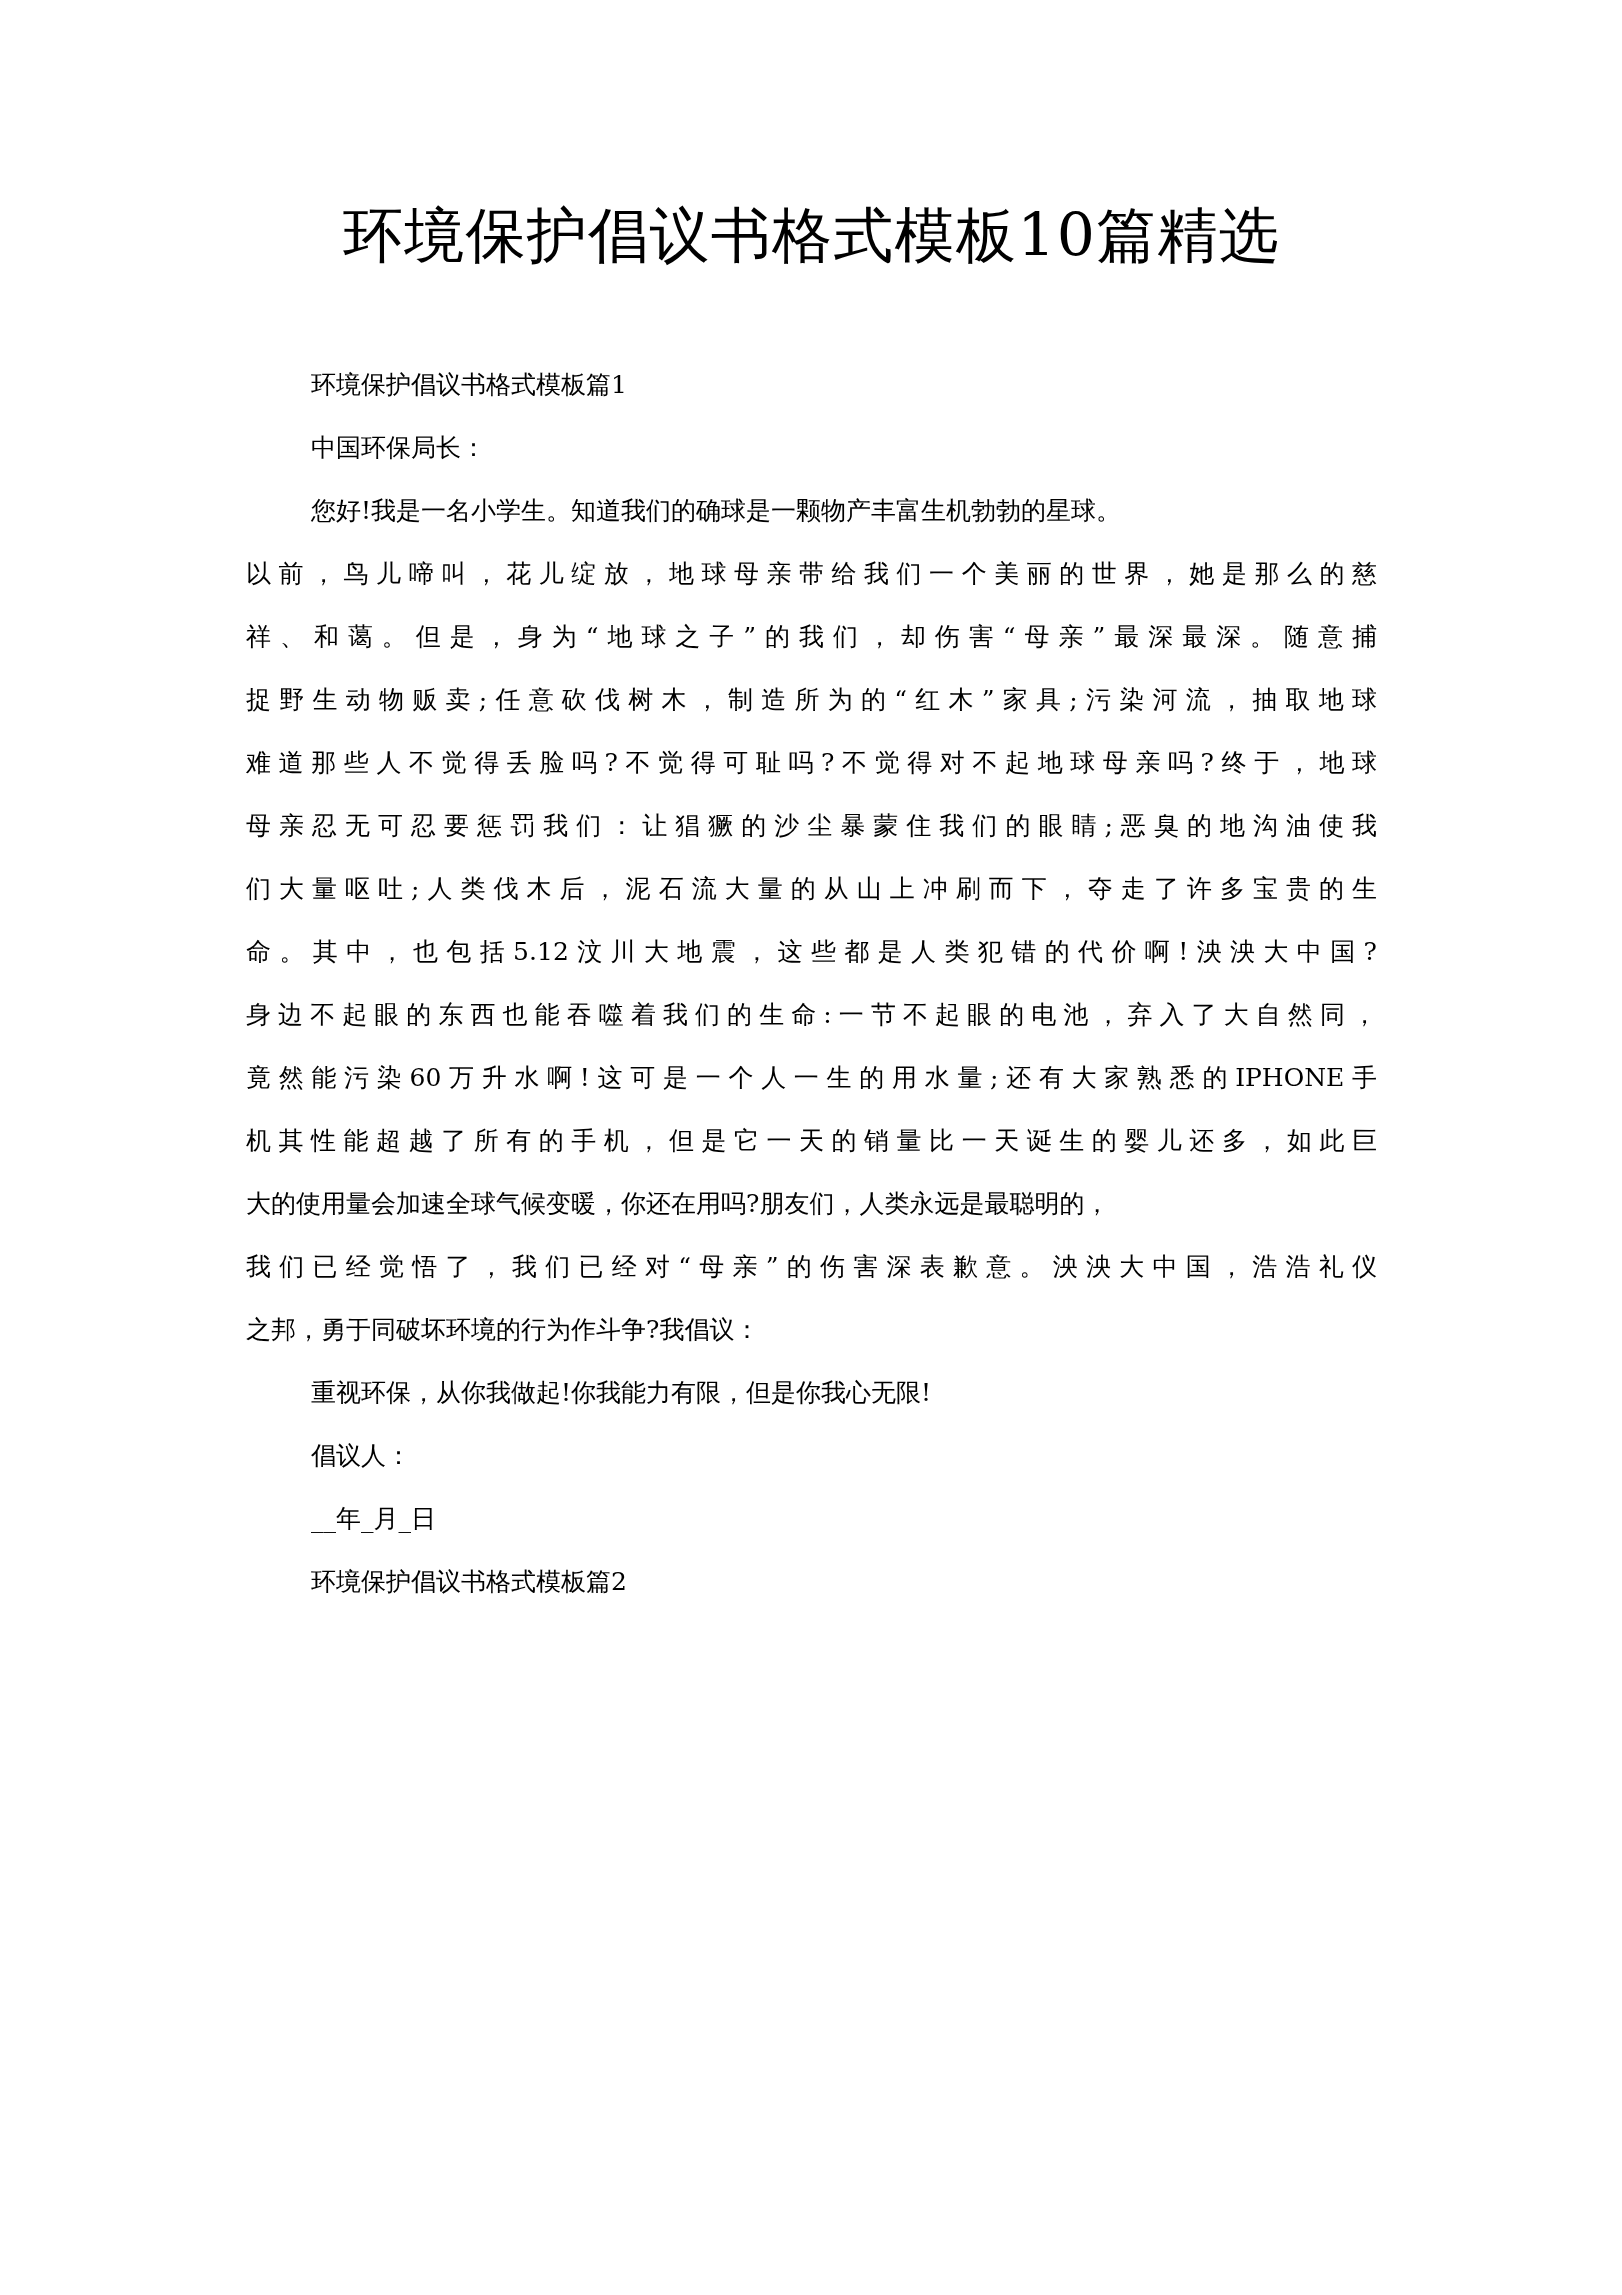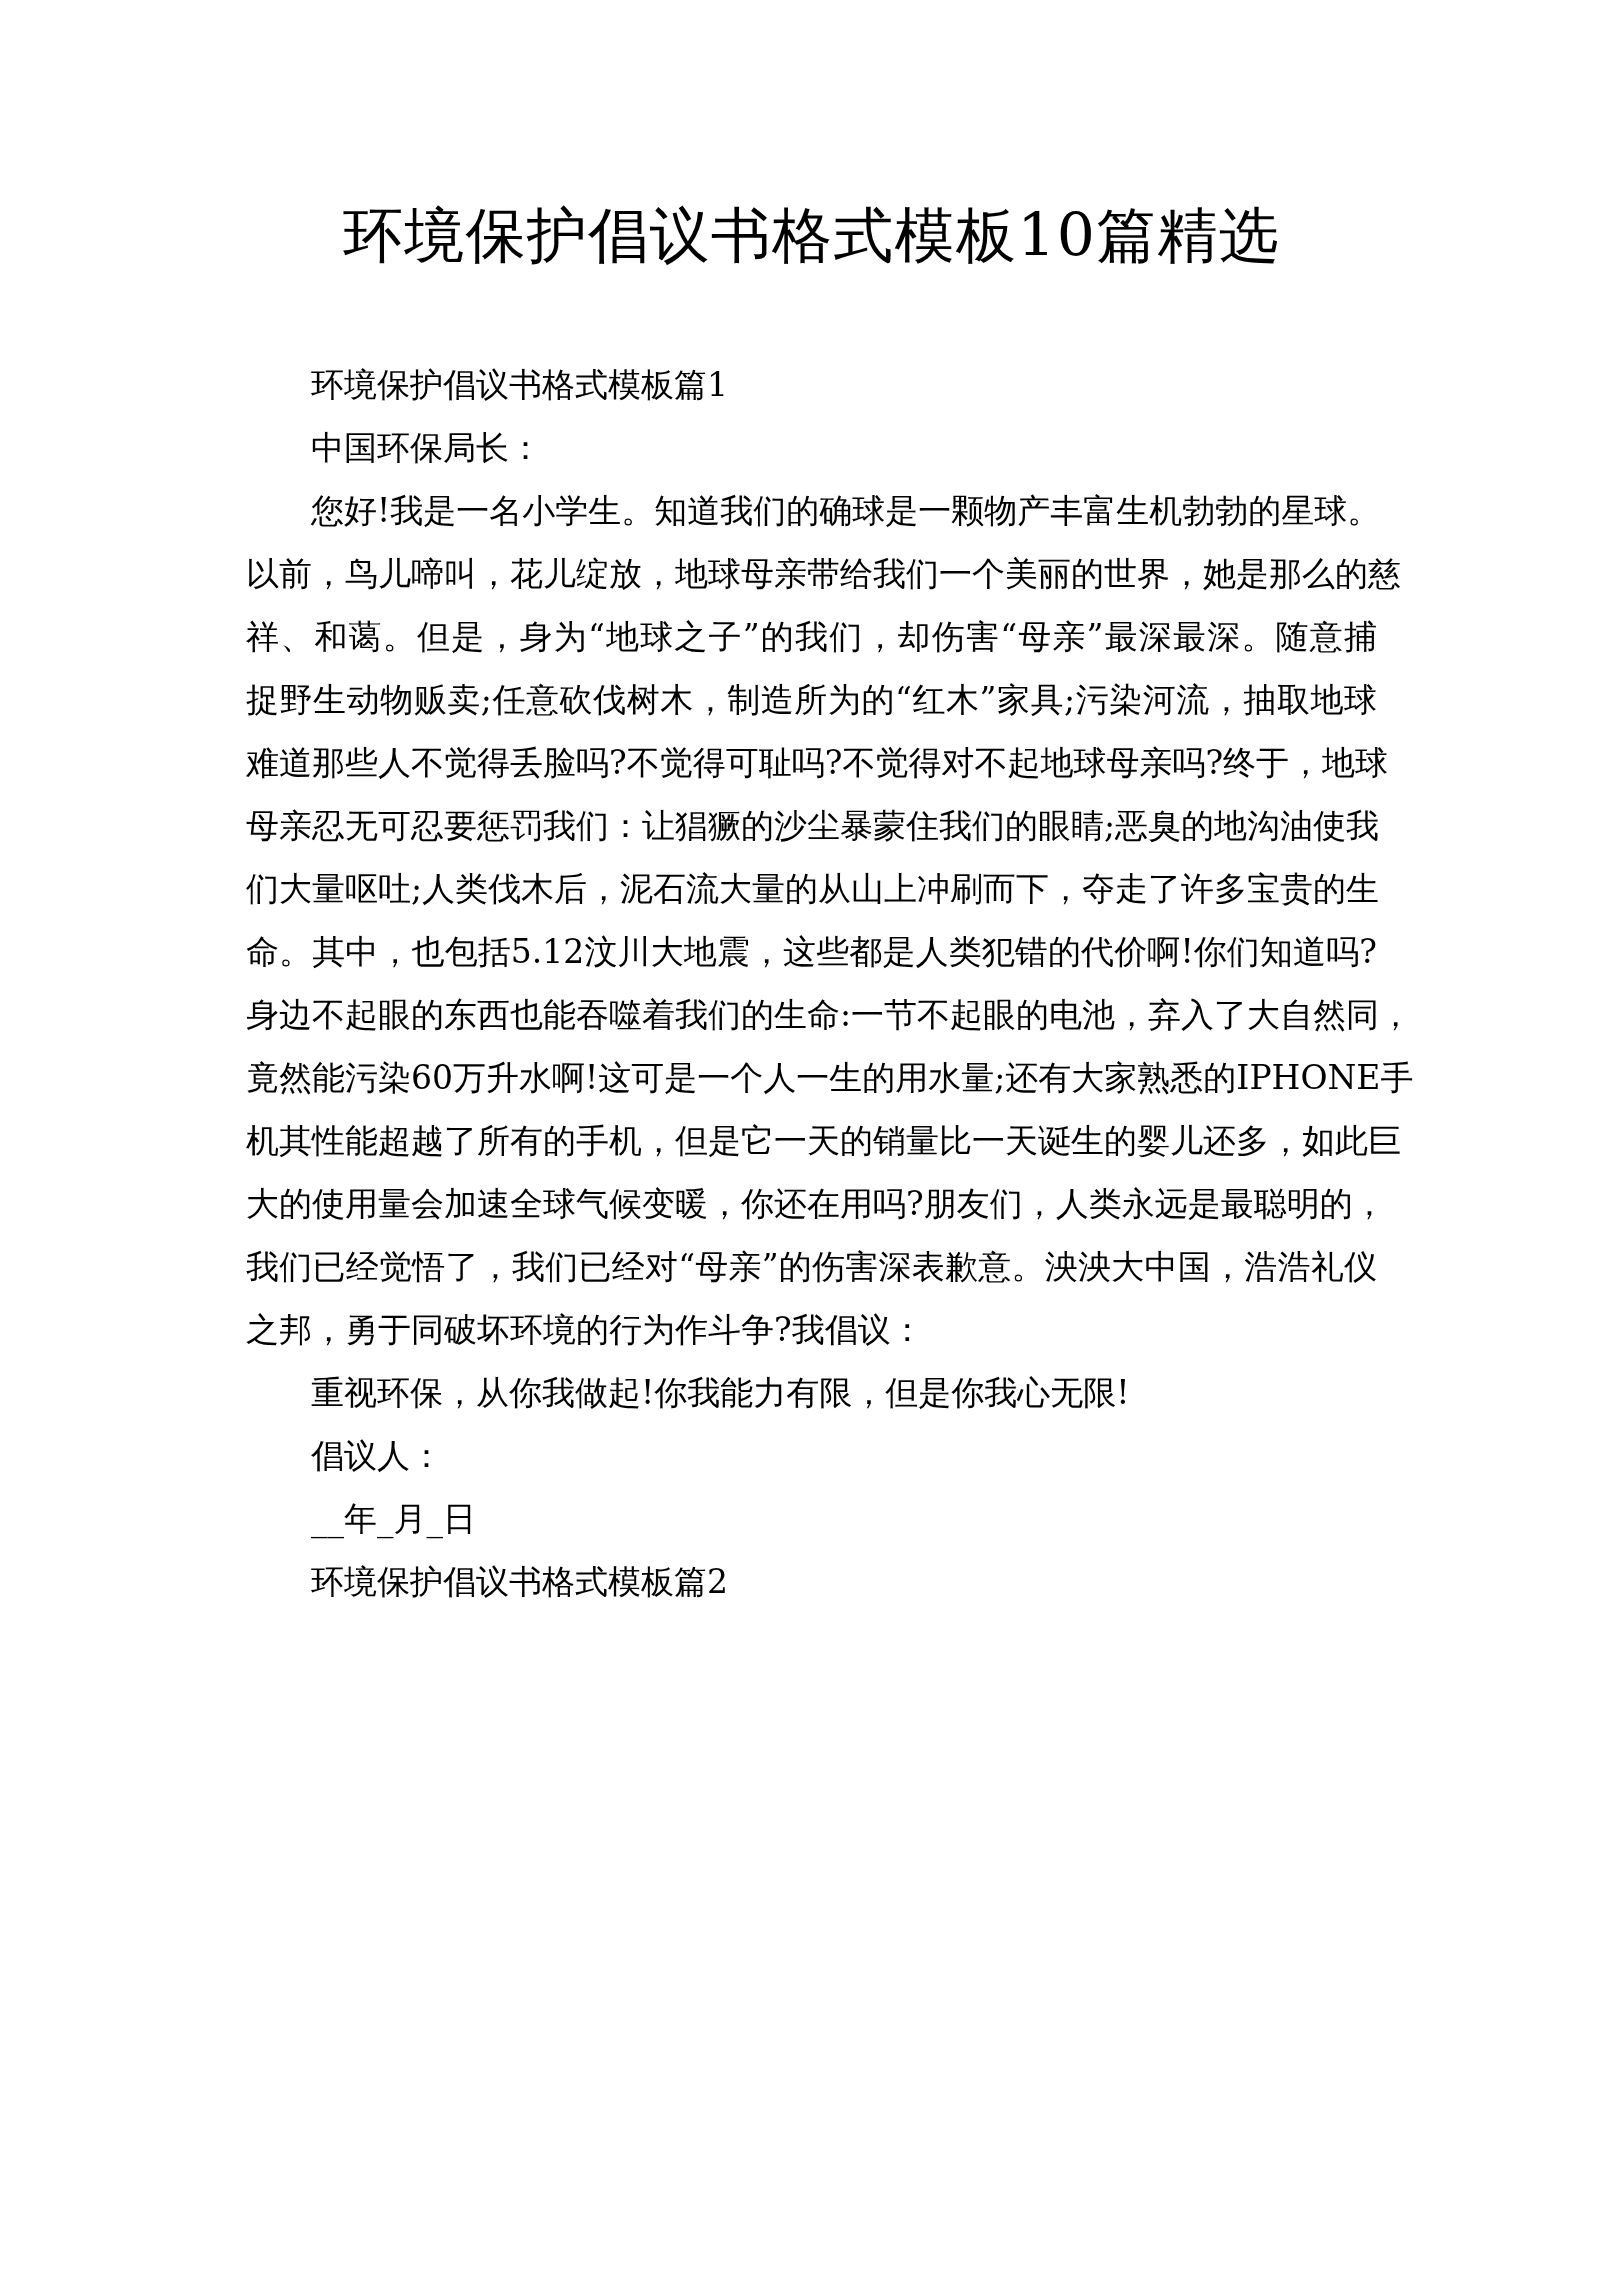--- a/index.html
+++ b/index.html
@@ -32,21 +32,21 @@
     line-height: 79px;
     font-weight: normal;
     letter-spacing: 1.3px;
     margin: 0;
   }
   .body {
     position: absolute;
     left: 246px;
     top: 353px;
     width: 1132px;
-    font-size: 33px;
+    font-size: 25px;
     line-height: 63px;
   }
   .line {
     display: block;
     white-space: nowrap;
     height: 63px;
     overflow: visible;
   }
   .justify {
     text-align: justify;
@@ -68,21 +68,21 @@
     <span class="line indent">中国环保局长：</span>
 
     <div>
       <span class="line indent">您好!我是一名小学生。知道我们的确球是一颗物产丰富生机勃勃的星球。</span>
       <span class="line justify">以前，鸟儿啼叫，花儿绽放，地球母亲带给我们一个美丽的世界，她是那么的慈</span>
       <span class="line justify">祥、和蔼。但是，身为“地球之子”的我们，却伤害“母亲”最深最深。随意捕</span>
       <span class="line justify">捉野生动物贩卖;任意砍伐树木，制造所为的“红木”家具;污染河流，抽取地球</span>
       <span class="line justify">难道那些人不觉得丢脸吗?不觉得可耻吗?不觉得对不起地球母亲吗?终于，地球</span>
       <span class="line justify">母亲忍无可忍要惩罚我们：让猖獗的沙尘暴蒙住我们的眼睛;恶臭的地沟油使我</span>
       <span class="line justify">们大量呕吐;人类伐木后，泥石流大量的从山上冲刷而下，夺走了许多宝贵的生</span>
-      <span class="line justify">命。其中，也包括5.12汶川大地震，这些都是人类犯错的代价啊!你们知道吗?</span>
+      <span class="line justify">命。其中，也包括5.12汶川大地震，这些都是人类犯错的代价啊!泱泱大中国?</span>
       <span class="line justify">身边不起眼的东西也能吞噬着我们的生命:一节不起眼的电池，弃入了大自然同，</span>
       <span class="line justify">竟然能污染60万升水啊!这可是一个人一生的用水量;还有大家熟悉的IPHONE手</span>
       <span class="line justify">机其性能超越了所有的手机，但是它一天的销量比一天诞生的婴儿还多，如此巨</span>
       <span class="line">大的使用量会加速全球气候变暖，你还在用吗?朋友们，人类永远是最聪明的，</span>
       <span class="line justify">我们已经觉悟了，我们已经对“母亲”的伤害深表歉意。泱泱大中国，浩浩礼仪</span>
       <span class="line">之邦，勇于同破坏环境的行为作斗争?我倡议：</span>
     </div>
 
 
     <span class="line indent">重视环保，从你我做起!你我能力有限，但是你我心无限!</span>

